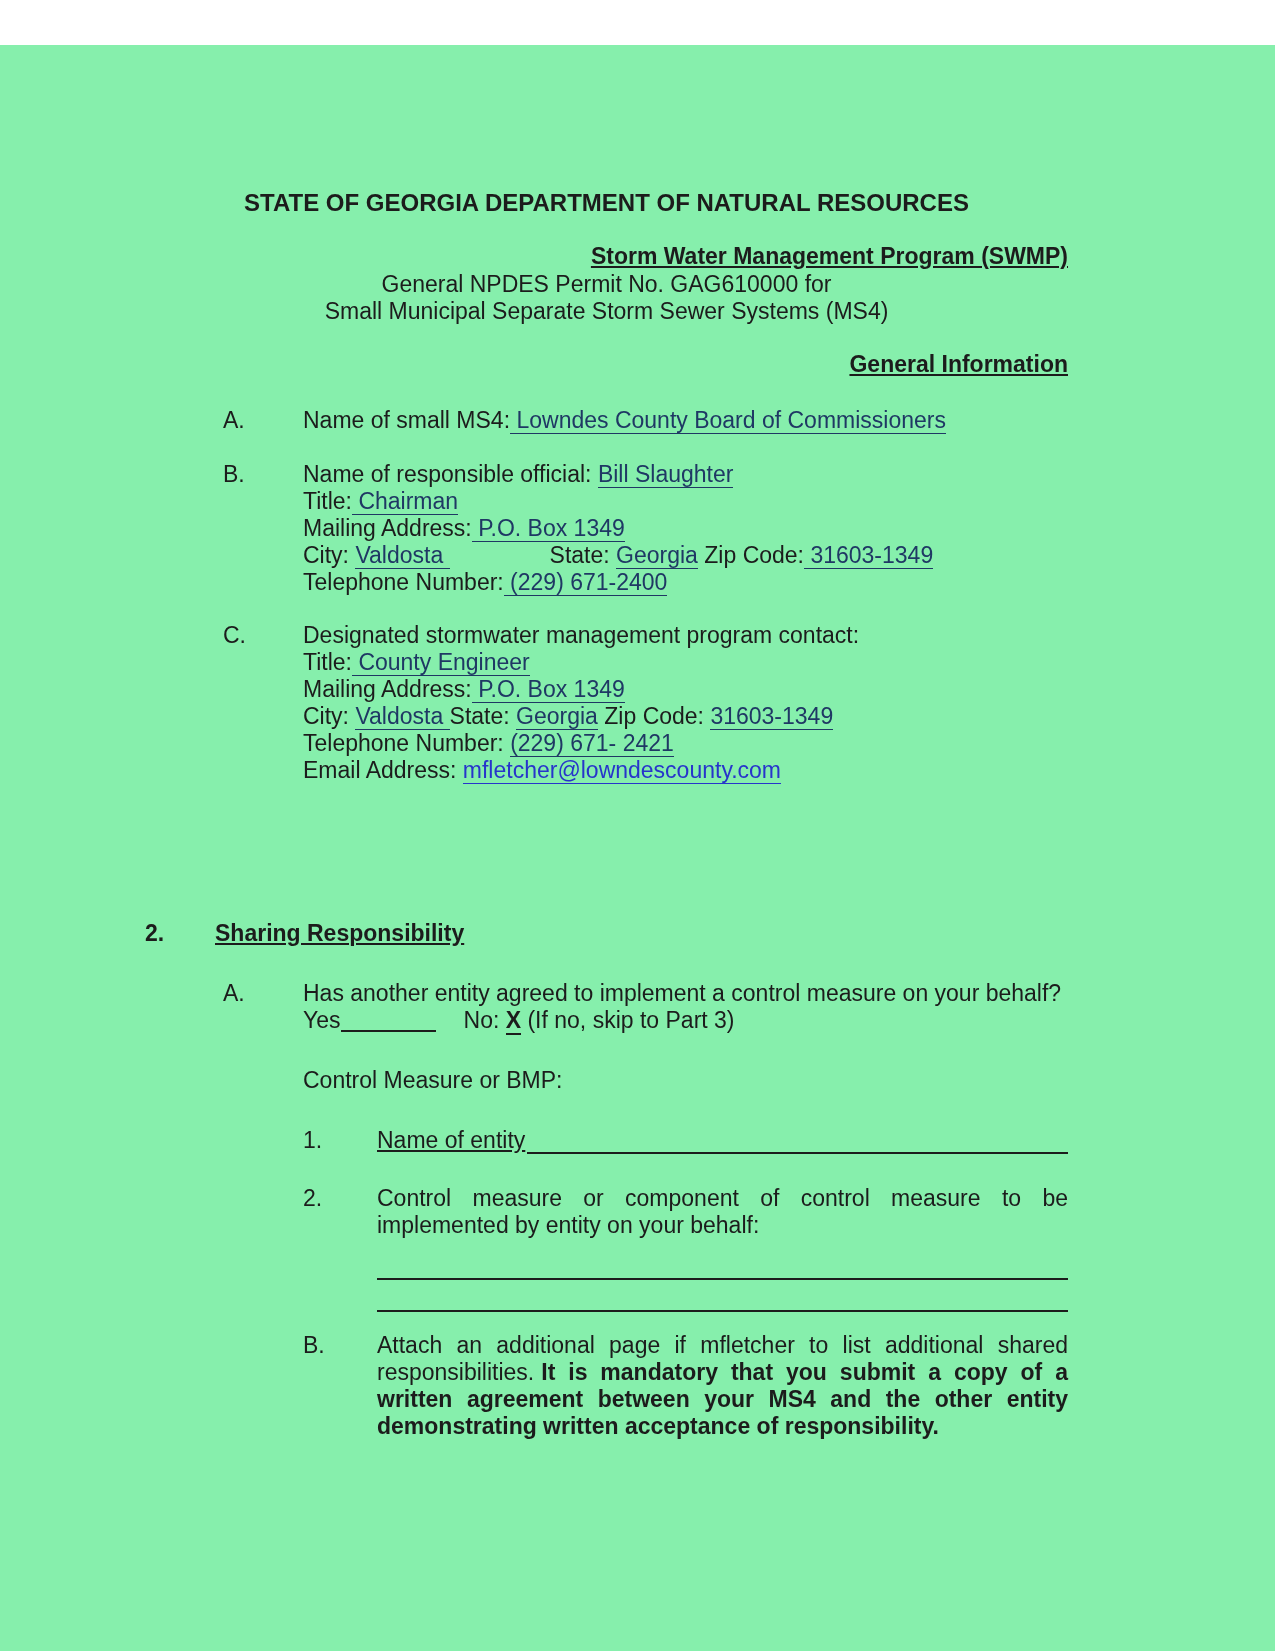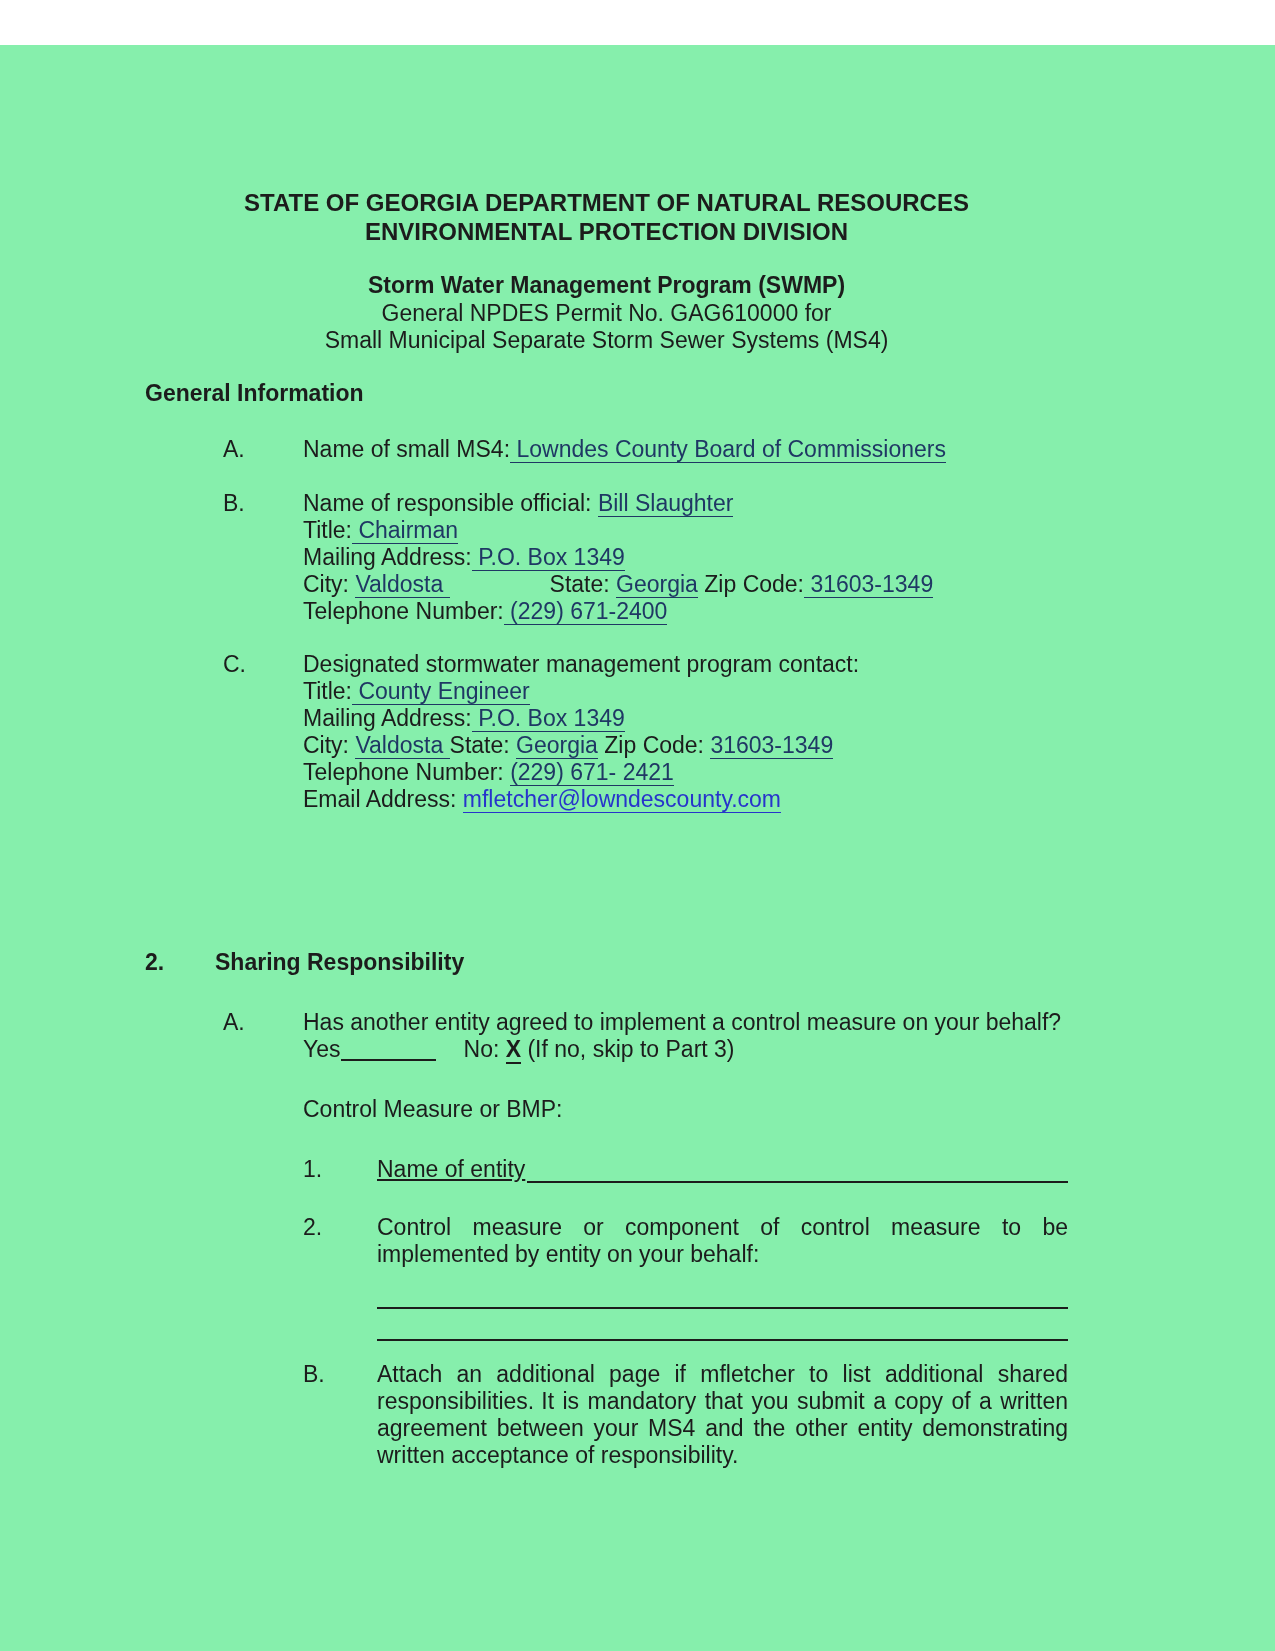--- a/index.html
+++ b/index.html
@@ -9,21 +9,21 @@
     background:#86efac;
     font-family:"Liberation Sans","DejaVu Sans",sans-serif;
     font-size:23px;line-height:27px;
     color:#1c1c1c;
     overflow:hidden;
     margin-top:45px;
   }
   .content{position:absolute;left:145px;top:143px;width:923px;}
   .center{text-align:center;}
   .bold{font-weight:bold;}
-  .u{}
+  .u{text-decoration:underline;text-align:right;}
   .hline{font-size:24px;line-height:29px;}
   .title-row{margin-top:25px;line-height:29px;}
   .gi-head{margin-top:26px;}
   .row{display:flex;align-items:flex-start;}
   .l1{padding-left:78px;}
   .l1 > .letter{flex:0 0 80px;}
   .l1 > .body{flex:1 1 auto;min-width:0;}
   .mt-a{margin-top:29px;}
   .mt-b{margin-top:27px;}
   .mt-c{margin-top:26px;}
@@ -45,30 +45,29 @@
   .mt-q{margin-top:33px;}
   .flexline{display:flex;text-decoration:underline;}
   .flexline > .lbl{flex:0 0 auto;white-space:nowrap;}
   .flexblank{flex:1 1 auto;border-bottom:2px solid #1c1c1c;margin-left:2px;}
   .just{text-align:justify;}
   .rule{height:27px;border-bottom:2px solid #1c1c1c;margin-left:232px;}
   .rule1{margin-top:12px;}
   .rule2{margin-top:3px;}
   .secb{margin-top:20px;padding-left:158px;}
   .secb > .num{flex:0 0 74px;}
-  .boldrun{font-weight:normal;margin-left:7px;}
+  .boldrun{font-weight:bold;margin-left:7px;}
 </style>
 </head>
 <body>
 
 <div class="page">
   <div class="content">
 
     <div class="center bold hline">STATE OF GEORGIA DEPARTMENT OF NATURAL RESOURCES</div>
-    <div class="center bold hline">ENVIRONMENTAL PROTECTION DIVISION</div>
 
     <div class="center bold u title-row">Storm Water Management Program (SWMP)</div>
     <div class="center">General NPDES Permit No. GAG610000 for</div>
     <div class="center">Small Municipal Separate Storm Sewer Systems (MS4)</div>
 
     <div class="bold u gi-head">General Information</div>
 
     <div class="row l1 mt-a">
       <span class="letter">A.</span>
       <span class="body nowrap"><span>Name of small MS4:</span><span class="fill"> Lowndes County Board of Commissioners</span></span>

